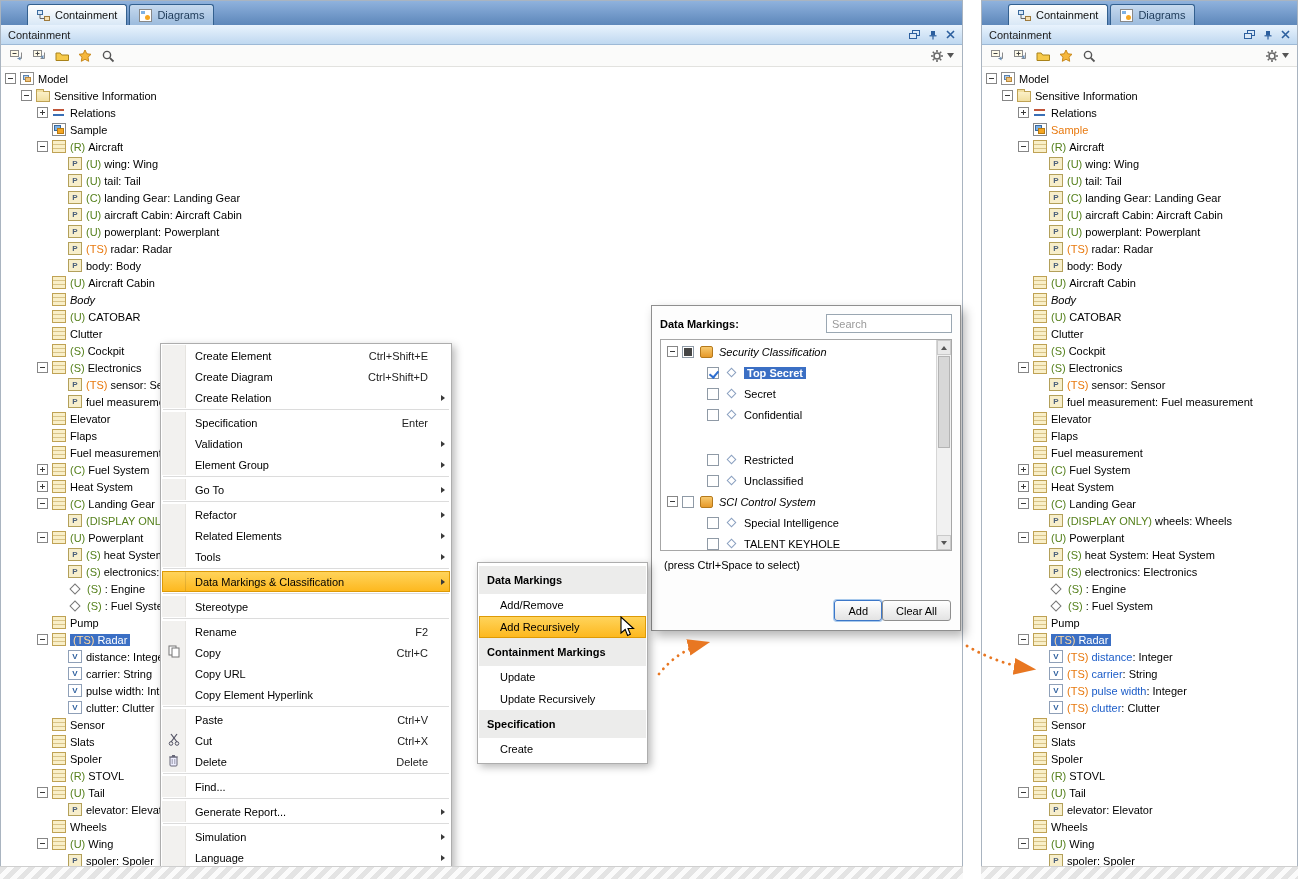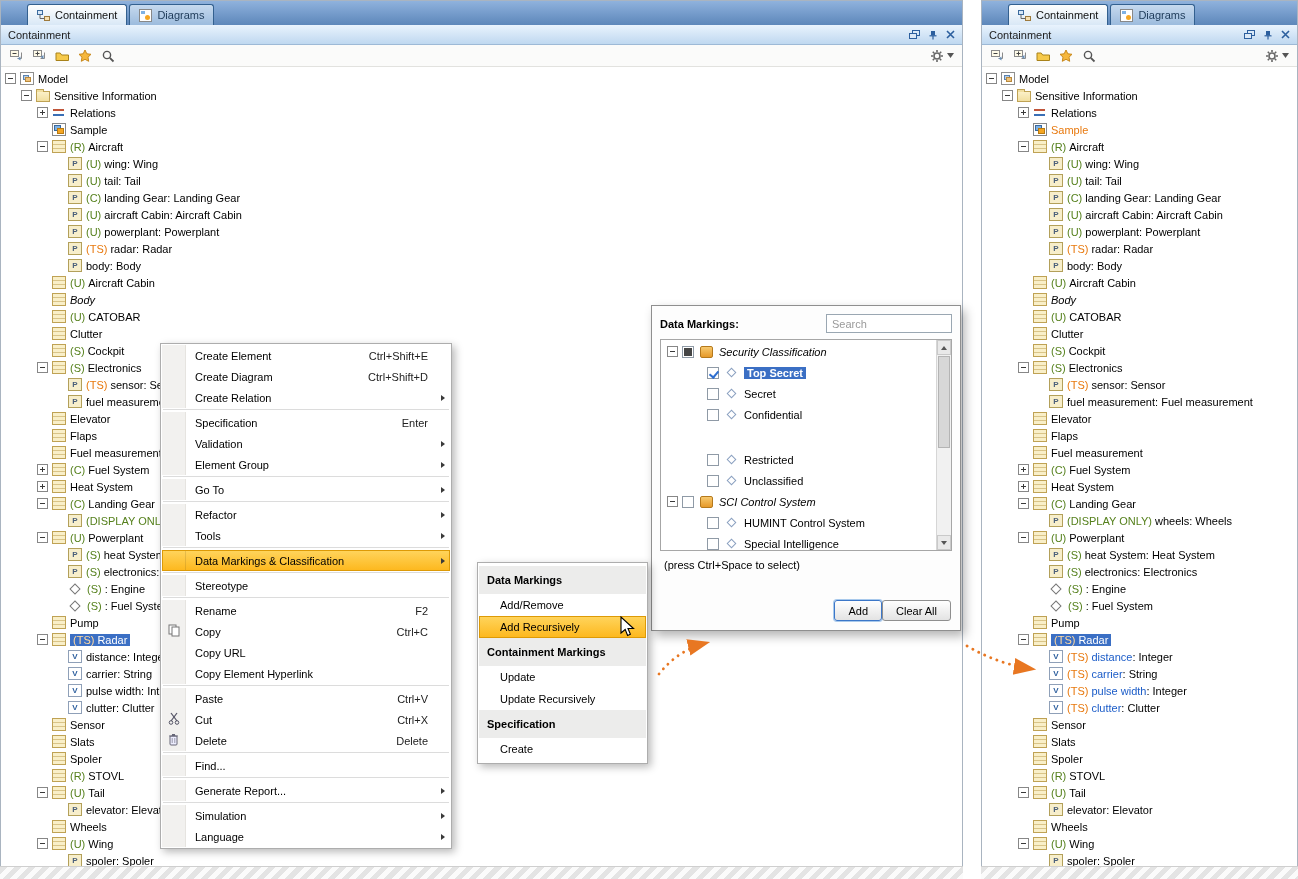--- a/index.html
+++ b/index.html
@@ -926,20 +926,25 @@
       <span class="ar vis"></span>
     </div>
     <div class="msep"></div>
     <div class="mi">
       <span class="gut"></span>
       <span class="lbl">Refactor</span>
       <span class="ar vis"></span>
     </div>
     <div class="mi">
       <span class="gut"></span>
+      <span class="lbl">Related Elements</span>
+      <span class="ar vis"></span>
+    </div>
+    <div class="mi">
+      <span class="gut"></span>
       <span class="lbl">Tools</span>
       <span class="ar vis"></span>
     </div>
     <div class="msep"></div>
     <div class="mi hl">
       <span class="gut"></span>
       <span class="lbl">Data Markings &amp; Classification</span>
       <span class="ar vis"></span>
     </div>
     <div class="msep"></div>
@@ -1085,25 +1090,20 @@
         </div>
         <div class="drow" style="padding-left: 6px;">
           <span class="exp"></span>
           <span class="cb off"></span>
           <span class="dcat"></span>
           <span class="it">SCI Control System</span>
         </div>
         <div class="drow" style="padding-left: 46px;">
           <span class="cb off"></span>
           <span class="ddia"></span>
-          <span>HUMINT Control System</span>
-        </div>
-        <div class="drow" style="padding-left: 46px;">
-          <span class="cb off"></span>
-          <span class="ddia"></span>
           <span>Special Intelligence</span>
         </div>
         <div class="drow" style="padding-left: 46px;">
           <span class="cb off"></span>
           <span class="ddia"></span>
           <span>TALENT KEYHOLE</span>
         </div>
         <div class="drow" style="padding-left: 6px; justify-content: space-between;">
           <span class="exp"></span>
           <span class="cb off"></span>

